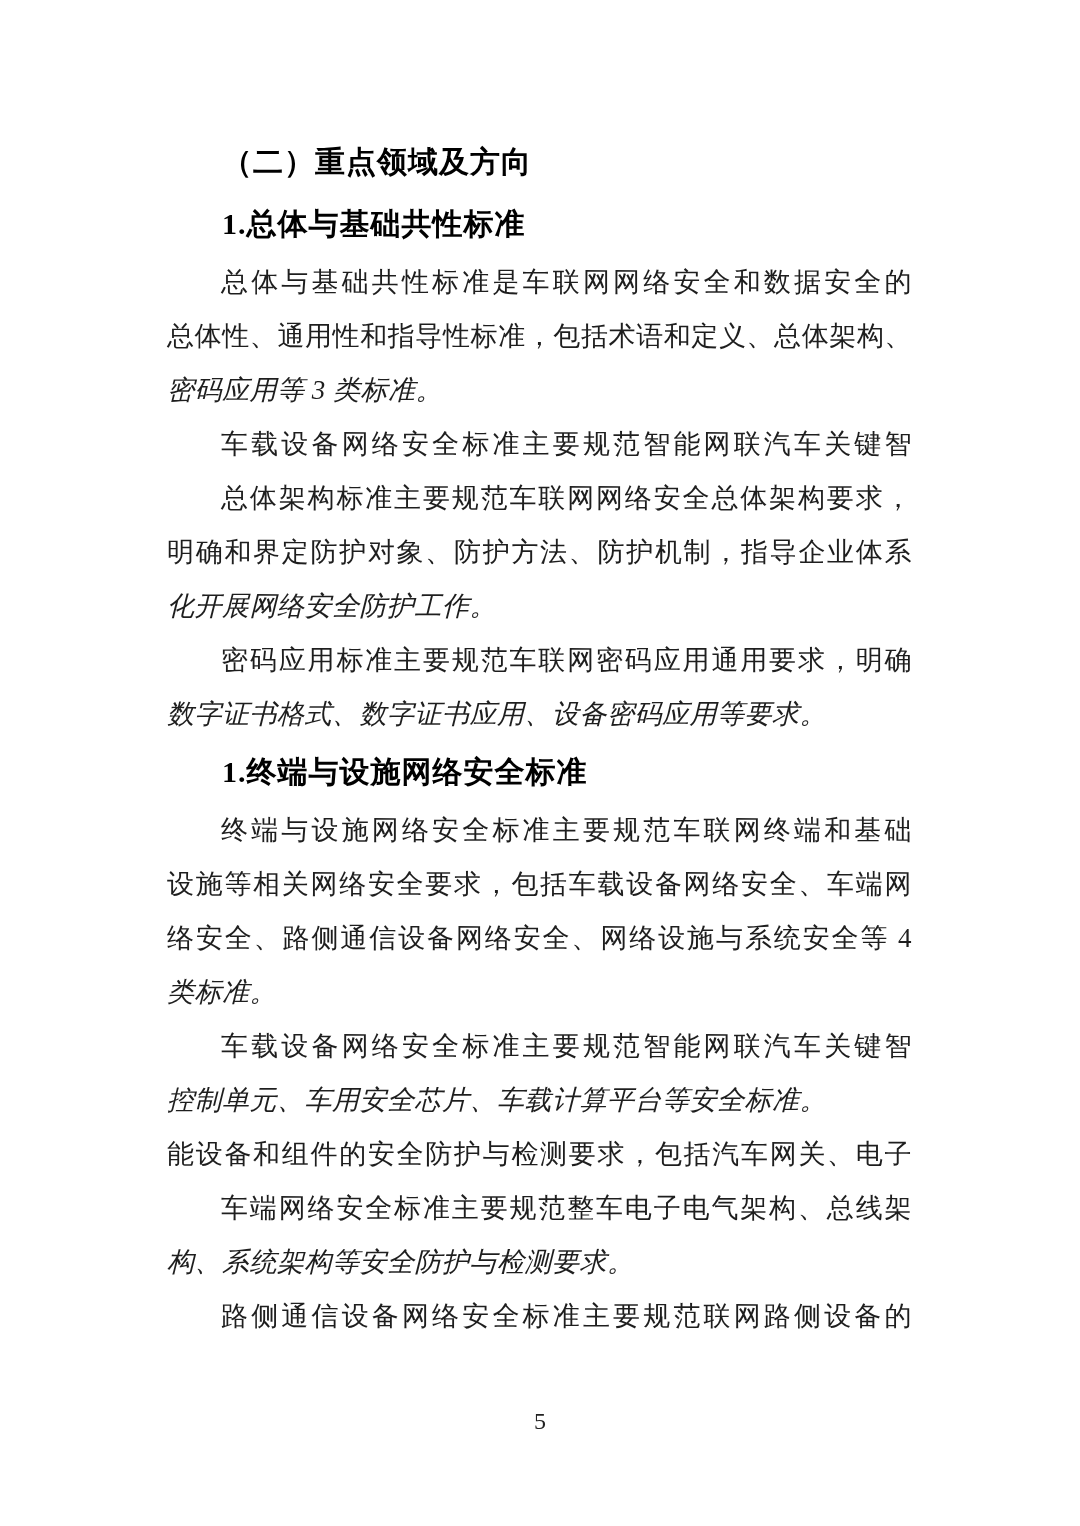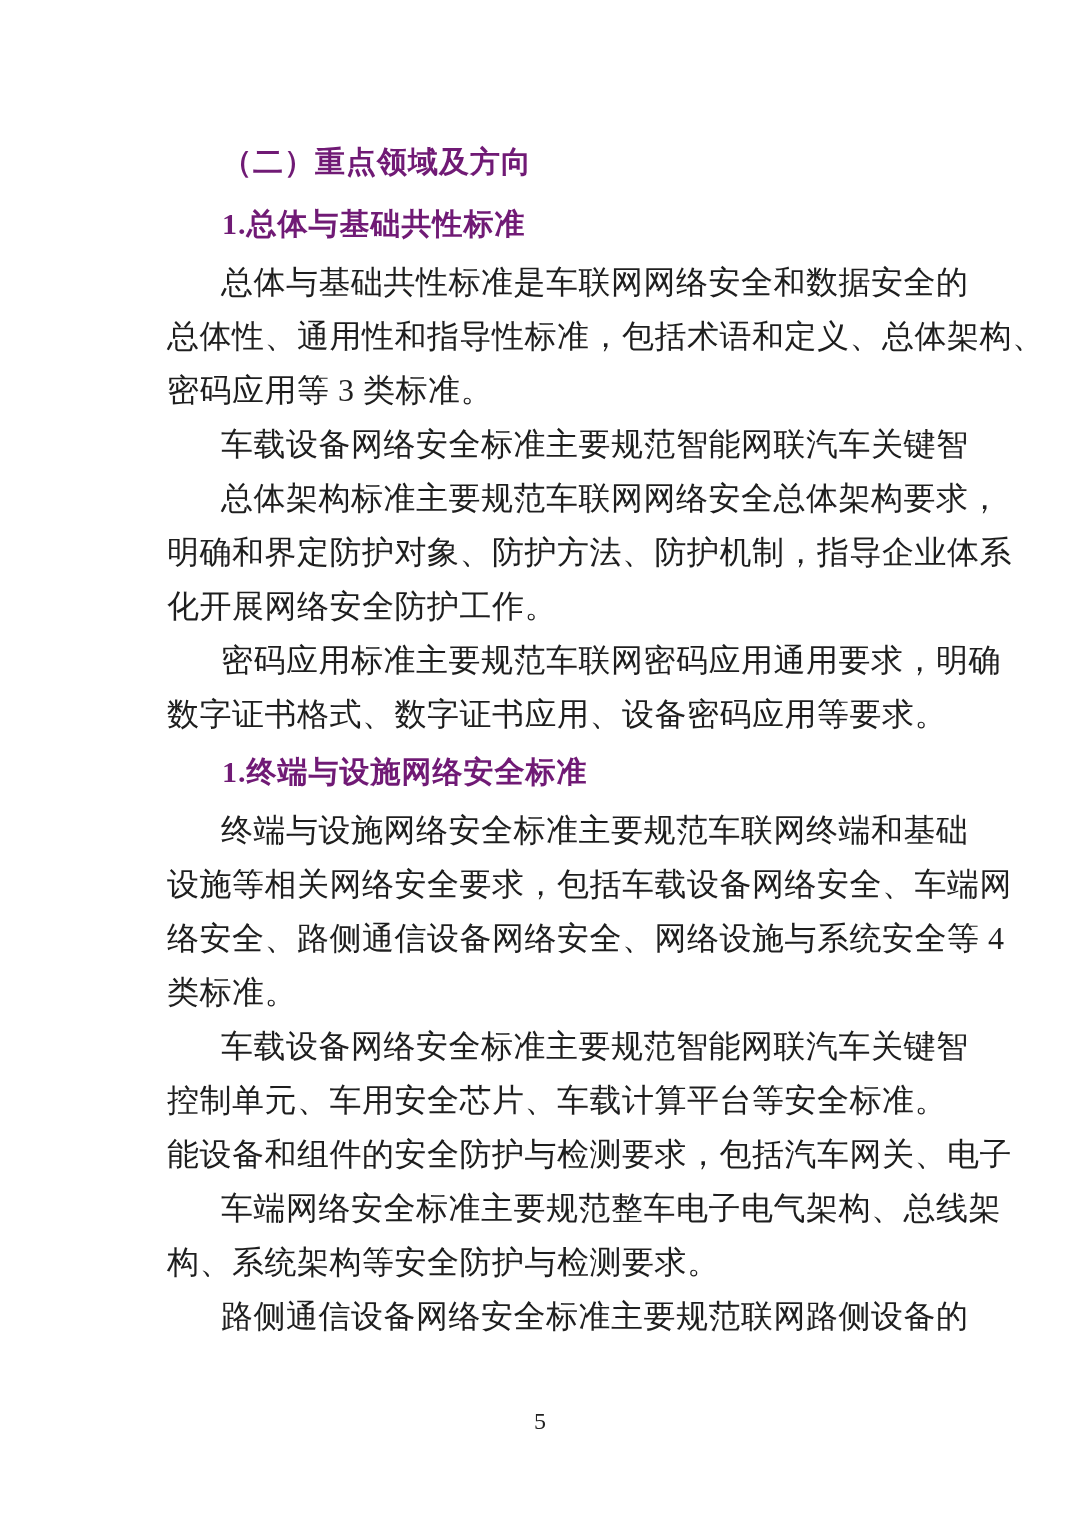--- a/index.html
+++ b/index.html
@@ -19,43 +19,44 @@
   }
   .content {
     position: absolute;
     left: 167px;
     top: 131px;
     width: 745px;
   }
   .line {
     height: 54px;
     line-height: 54px;
-    font-size: 32px;
+    font-size: 27px;
     white-space: nowrap;
     text-align: justify;
     text-align-last: justify;
     text-justify: inter-character;
     letter-spacing: 0.5px;
   }
   .line.last {
     text-align: right;
     text-align-last: left;
+    font-style: italic;
   }
   .line.indent {
     text-indent: 54px;
   }
   .heading {
     font-weight: 700;
     font-size: 30px;
     height: 62px;
     line-height: 62px;
     text-align: left;
     text-align-last: left;
     text-indent: 55px;
-    color: #701a75;
+    color: #000000;
     letter-spacing: 1px;
   }
   .page-number {
     position: absolute;
     left: 0;
     top: 1406px;
     width: 100%;
     text-align: center;
     font-size: 24px;
     line-height: 30px;

